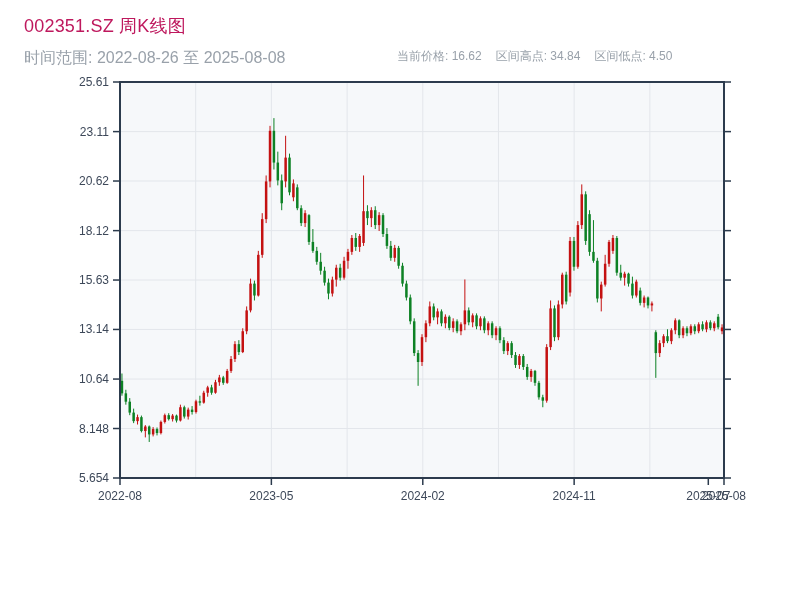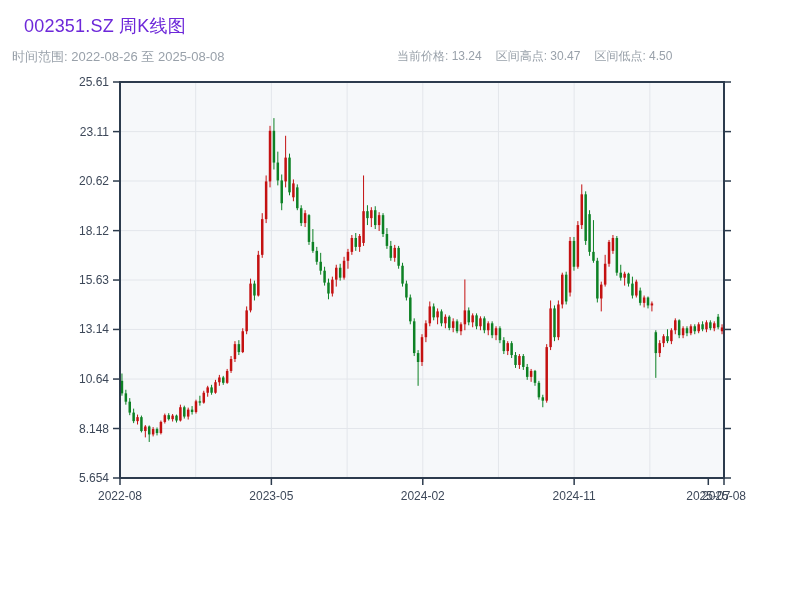--- a/index.html
+++ b/index.html
@@ -1,32 +1,32 @@
 <!DOCTYPE html>
 <html><head>
 <meta charset="utf-8">
 <style>
   html,body{margin:0;padding:0;background:#ffffff;}
   #page{position:relative;width:800px;height:600px;background:#ffffff;overflow:hidden;
         font-family:"Liberation Sans","DejaVu Sans",sans-serif;}
-  #title{position:absolute;left:24px;top:14px;font-size:18px;font-weight:500;color:#6d28d9;letter-spacing:.2px;}
-  #subtitle{position:absolute;left:12px;top:48px;font-size:13px;color:#99a1aa;}
+  #title{position:absolute;left:24px;top:14px;font-size:18px;font-weight:500;color:#be185d;letter-spacing:.2px;}
+  #subtitle{position:absolute;left:24px;top:48px;font-size:16px;color:#99a1aa;}
   #stats{position:absolute;left:397px;top:48px;font-size:12px;color:#99a1aa;white-space:nowrap;}
   #stats span{margin-right:14px;}
   #plot-bg{position:absolute;left:120px;top:82px;width:604px;height:396px;background:#f6f8fa;}
   svg{position:absolute;left:0;top:0;}
   text{font-family:"Liberation Sans","DejaVu Sans",sans-serif;}
 </style>
 </head>
 <body>
 
 <div id="page">
   <div id="title">002351.SZ 周K线图</div>
   <div id="subtitle">时间范围: 2022-08-26 至 2025-08-08</div>
-  <div id="stats"><span>当前价格: 13.24</span><span>区间高点: 30.47</span><span>区间低点: 4.50</span></div>
+  <div id="stats"><span>当前价格: 16.62</span><span>区间高点: 34.84</span><span>区间低点: 4.50</span></div>
   <div id="plot-bg"></div>
   <svg id="chart-svg" width="800" height="600">
       <line x1="121" x2="723" y1="131.60914010823814" y2="131.60914010823814" stroke="#e3e6eb" stroke-width="1"></line>
       <line x1="121" x2="723" y1="181.01984365604326" y2="181.01984365604326" stroke="#e3e6eb" stroke-width="1"></line>
       <line x1="121" x2="723" y1="230.6289837642814" y2="230.6289837642814" stroke="#e3e6eb" stroke-width="1"></line>
       <line x1="121" x2="723" y1="280.0396873120866" y2="280.0396873120866" stroke="#e3e6eb" stroke-width="1"></line>
       <line x1="121" x2="723" y1="329.45039085989174" y2="329.45039085989174" stroke="#e3e6eb" stroke-width="1"></line>
       <line x1="121" x2="723" y1="379.0595309681299" y2="379.0595309681299" stroke="#e3e6eb" stroke-width="1"></line>
       <line x1="121" x2="723" y1="428.5099218280217" y2="428.5099218280217" stroke="#e3e6eb" stroke-width="1"></line>
       <line x1="195.6812" x2="195.6812" y1="83" y2="477" stroke="#e3e6eb" stroke-width="1"></line>

